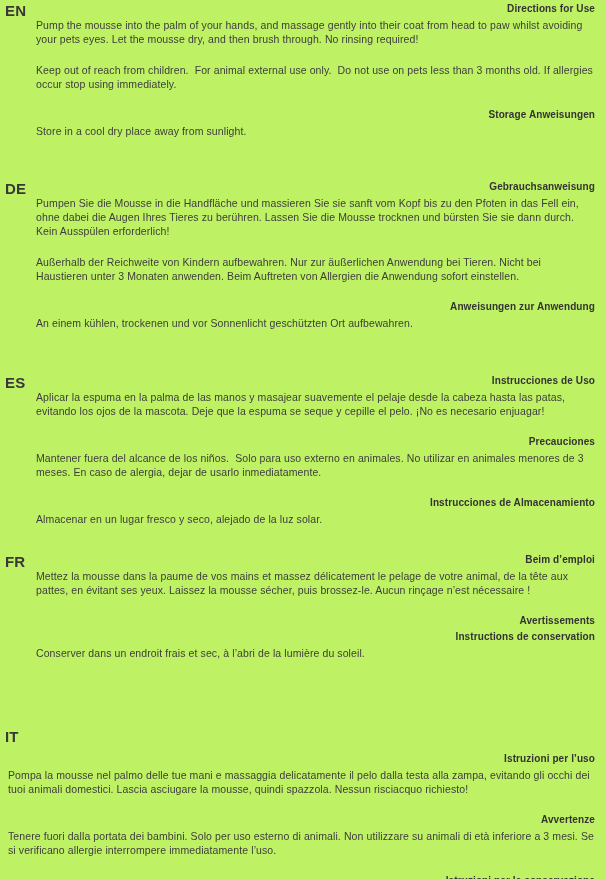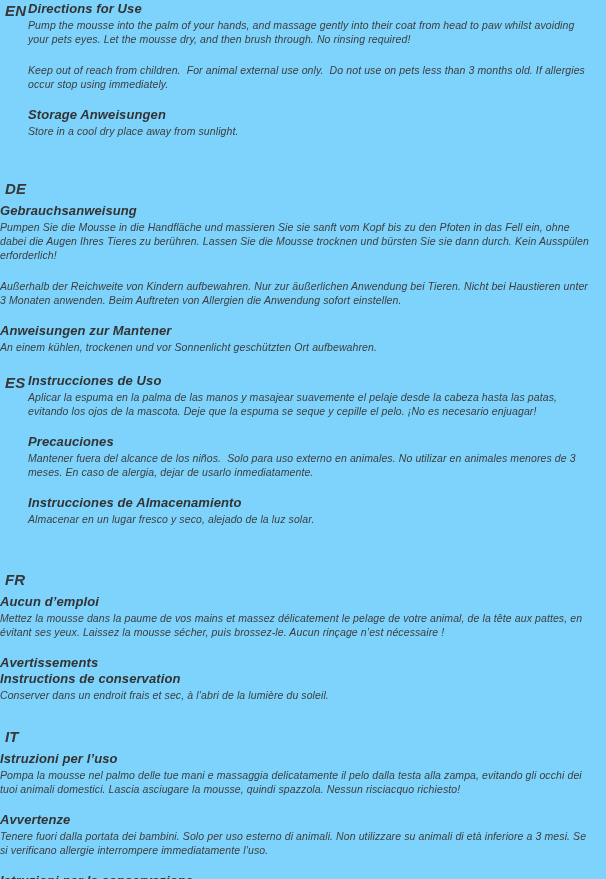--- a/index.html
+++ b/index.html
@@ -4,25 +4,24 @@
 <style>
   html, body {
     margin: 0;
     padding: 0;
     background: #ffffff;
   }
   #page {
     position: relative;
     width: 606px;
     height: 879px;
-    background: #7dd3fc;
+    background: #bef264;
     overflow: hidden;
     font-family: "Liberation Sans", sans-serif;
     color: #3d3d3d;
-    font-style: italic;
   }
   .lang-section {
     position: absolute;
     left: 0;
     width: 606px;
     display: flex;
     align-items: flex-start;
   }
   .lang-code {
     flex: 0 0 23px;
@@ -33,40 +32,41 @@
     color: #383838;
     line-height: 15px;
     padding-top: 1px;
   }
   .section-content {
     flex: 1 1 auto;
     padding-right: 11px;
   }
   .block-heading {
     margin: 0 0 2px 0;
-    font-size: 13px;
+    font-size: 10px;
     font-weight: bold;
     line-height: 14px;
     color: #333333;
     letter-spacing: 0.1px;
+    text-align: right;
   }
   .block-body {
-    margin: 0 0 17px 0;
+    margin: 0 0 17px 8px;
     font-size: 10.5px;
     font-weight: normal;
     line-height: 14px;
     letter-spacing: 0.1px;
     white-space: pre-wrap;
     color: #3d3d3d;
   }
   .instr-block:last-child .block-body { margin-bottom: 0; }
   #section-en { top: 2px; }
-  #section-de { top: 180px; flex-direction: column; }
+  #section-de { top: 180px; }
   #section-es { top: 374px; }
-  #section-fr { top: 571px; flex-direction: column; }
+  #section-fr { top: 553px; }
   #section-it { top: 728px; flex-direction: column; }
 </style>
 </head>
 <body>
 
 <div id="page">
 
   <div id="section-en" class="lang-section">
     <div class="lang-code">EN</div>
     <div class="section-content">
@@ -88,21 +88,21 @@
     <div class="lang-code">DE</div>
     <div class="section-content">
       <div class="instr-block">
         <p class="block-heading">Gebrauchsanweisung</p>
         <p class="block-body">Pumpen Sie die Mousse in die Handfläche und massieren Sie sie sanft vom Kopf bis zu den Pfoten in das Fell ein, ohne dabei die Augen Ihres Tieres zu berühren. Lassen Sie die Mousse trocknen und bürsten Sie sie dann durch. Kein Ausspülen erforderlich!</p>
       </div>
       <div class="instr-block">
         <p class="block-body">Außerhalb der Reichweite von Kindern aufbewahren. Nur zur äußerlichen Anwendung bei Tieren. Nicht bei Haustieren unter 3 Monaten anwenden. Beim Auftreten von Allergien die Anwendung sofort einstellen.</p>
       </div>
       <div class="instr-block">
-        <p class="block-heading">Anweisungen zur Mantener</p>
+        <p class="block-heading">Anweisungen zur Anwendung</p>
         <p class="block-body">An einem kühlen, trockenen und vor Sonnenlicht geschützten Ort aufbewahren.</p>
       </div>
     </div>
   </div>
 
   <div id="section-es" class="lang-section">
     <div class="lang-code">ES</div>
     <div class="section-content">
       <div class="instr-block">
         <p class="block-heading">Instrucciones de Uso</p>
@@ -116,21 +116,21 @@
         <p class="block-heading">Instrucciones de Almacenamiento</p>
         <p class="block-body">Almacenar en un lugar fresco y seco, alejado de la luz solar.</p>
       </div>
     </div>
   </div>
 
   <div id="section-fr" class="lang-section">
     <div class="lang-code">FR</div>
     <div class="section-content">
       <div class="instr-block">
-        <p class="block-heading">Aucun d’emploi</p>
+        <p class="block-heading">Beim d’emploi</p>
         <p class="block-body">Mettez la mousse dans la paume de vos mains et massez délicatement le pelage de votre animal, de la tête aux pattes, en évitant ses yeux. Laissez la mousse sécher, puis brossez-le. Aucun rinçage n’est nécessaire !</p>
       </div>
       <div class="instr-block">
         <p class="block-heading">Avertissements</p>
       </div>
       <div class="instr-block">
         <p class="block-heading">Instructions de conservation</p>
         <p class="block-body">Conserver dans un endroit frais et sec, à l’abri de la lumière du soleil.</p>
       </div>
     </div>

